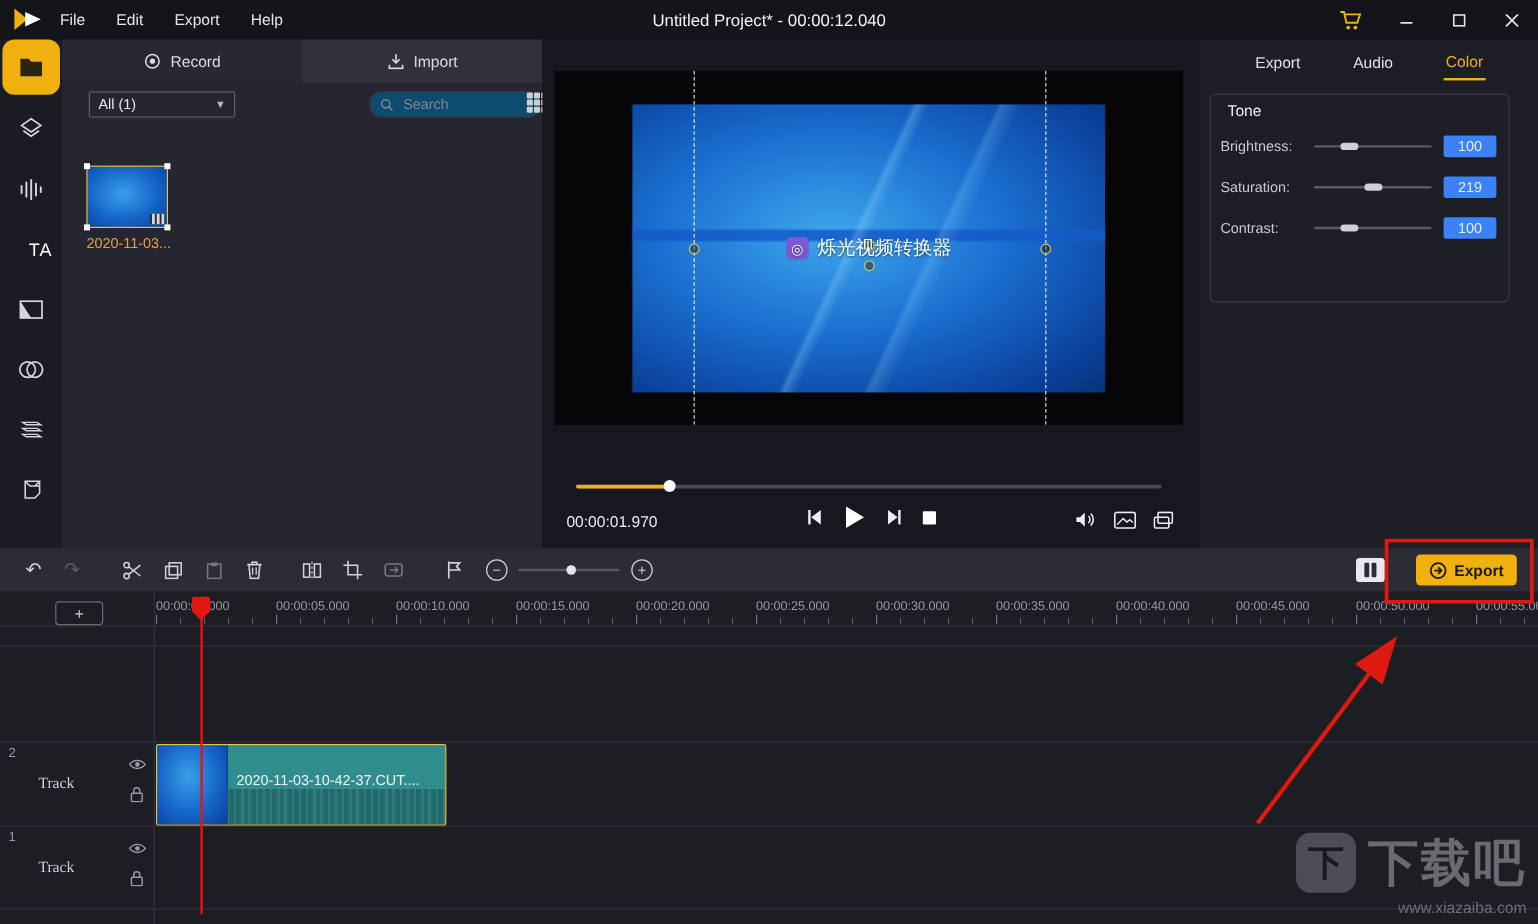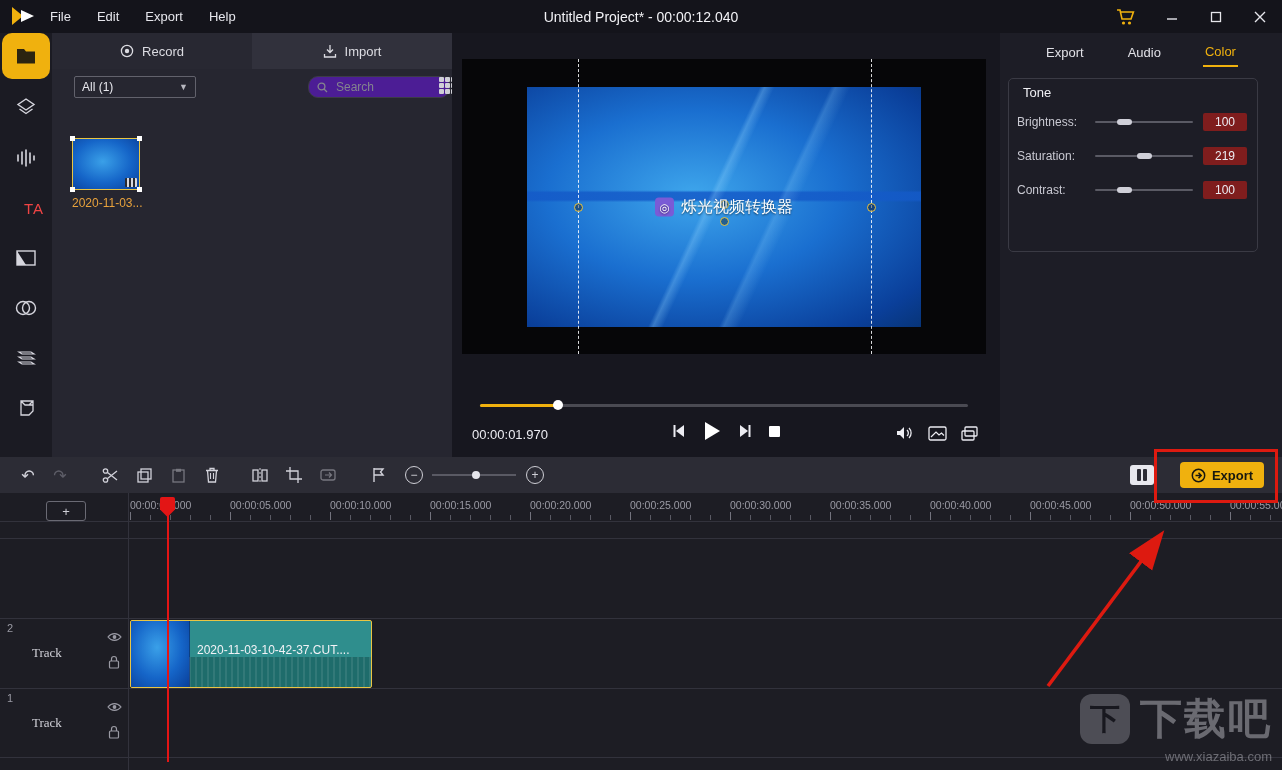--- a/index.html
+++ b/index.html
@@ -13,33 +13,33 @@
   .menu span{cursor:default;}
   .win-title{position:absolute;left:0;right:0;top:0;height:33px;display:flex;align-items:center;justify-content:center;font-size:14px;color:#f2f2f6;pointer-events:none;}
   .tb-right{position:absolute;right:0;top:0;height:33px;display:flex;align-items:center;}
   .tb-btn{width:44px;height:33px;display:flex;align-items:center;justify-content:center;color:#e6e6ec;font-size:13px;}
   .cart{margin-right:14px;}
 
   
   .sidebar{position:absolute;left:0;top:33px;width:52px;height:424px;background:#1b1b23;}
   .side-item{width:52px;height:50px;display:flex;align-items:center;justify-content:center;}
   .side-item.active{background:#f0b10e;border-radius:10px;width:48px;margin-left:2px;height:46px;margin-bottom:4px;}
-  .side-item .txt-icon{font-size:15px;color:#ef4444;letter-spacing:1px;margin-left:16px;}
+  .side-item .txt-icon{font-size:15px;color:#ffffff;letter-spacing:1px;margin-left:16px;}
 
   
   .media-panel{position:absolute;left:52px;top:33px;width:400px;height:424px;background:#262630;}
   .media-tabs{position:absolute;left:0;top:0;width:400px;height:36px;display:flex;}
   .media-tab{width:200px;height:36px;display:flex;align-items:center;justify-content:center;gap:8px;font-size:13px;color:#dcdce2;}
   .media-tab.active{background:#31313c;}
   .media-tab.inactive{background:#282832;}
   .filter-row{position:absolute;left:12px;top:36px;width:400px;height:34px;}
   .dropdown{position:absolute;left:10px;top:7px;width:106px;height:20px;border:1px solid #62626c;border-radius:2px;
             display:flex;align-items:center;justify-content:space-between;padding:0 7px;font-size:12px;color:#e8e8ee;}
   .dropdown .caret{font-size:9px;color:#b8b8c0;}
-  .searchbox{position:absolute;left:244px;top:7px;width:124px;height:20px;background:#4c1d95;border:1px solid #3c3c46;border-radius:10px;
+  .searchbox{position:absolute;left:244px;top:7px;width:124px;height:20px;background:#0c4a6e;border:1px solid #3c3c46;border-radius:10px;
              display:flex;align-items:center;padding:0 8px;gap:6px;}
   .searchbox input{background:transparent;border:none;outline:none;color:#cfcfd6;font-size:12px;width:86px;font-family:"Liberation Sans",sans-serif;}
   .searchbox input::placeholder{color:#84848e;}
   .grid-icon{position:absolute;left:374px;top:7px;width:20px;height:20px;display:grid;grid-template-columns:repeat(3,5px);grid-template-rows:repeat(3,5px);gap:1px;padding:1px;}
   .grid-icon i{background:#cfcfd6;border-radius:1px;}
   .media-item{position:absolute;left:20px;top:77px;width:80px;margin-top:28px;}
   .media-thumb{position:relative;width:66px;height:50px;margin-left:0;border:1px solid #e9c543;
                background:radial-gradient(ellipse at 45% 45%, #3aa0e8 0%, #1565c8 55%, #0a3f9a 100%);}
   .media-thumb .corner{position:absolute;width:5px;height:5px;background:#fff;}
   .media-thumb .c1{left:-3px;top:-3px;} .media-thumb .c2{right:-3px;top:-3px;}
@@ -76,21 +76,21 @@
   .props-tabs{position:absolute;left:0;top:0;width:282px;height:36px;display:flex;justify-content:center;gap:40px;align-items:center;font-size:13px;}
   .ptab{color:#e0e0e6;padding:8px 2px 6px;}
   .ptab.active{color:#f0b10e;border-bottom:2px solid #f0b10e;}
   .tone-box{position:absolute;left:8px;top:45px;width:248px;height:172px;border:1px solid #3a3a44;border-radius:5px;}
   .tone-title{position:absolute;left:14px;top:6px;font-size:13px;color:#f0f0f4;}
   .tone-row{position:absolute;left:8px;width:232px;height:22px;display:flex;align-items:center;}
   .tone-label{width:78px;font-size:12px;color:#c9c9d2;}
   .tone-slider{position:relative;width:98px;height:16px;}
   .tone-track{position:absolute;left:0;top:7px;width:98px;height:2px;background:#5a5a64;border-radius:1px;}
   .tone-handle{position:absolute;top:5px;width:15px;height:6px;border-radius:3px;background:#cfcfd8;transform:translateX(-7px);}
-  .tone-value{margin-left:10px;width:44px;height:18px;background:#7f1d1d;border-radius:2px;color:#ececf2;font-size:12px;
+  .tone-value{margin-left:10px;width:44px;height:18px;background:#3b82f6;border-radius:2px;color:#ececf2;font-size:12px;
               display:flex;align-items:center;justify-content:center;}
 
   
   .tl-toolbar{position:absolute;left:0;top:457px;width:1282px;height:36px;background:#2c2c35;}
   .tool{position:absolute;top:0;width:28px;height:36px;display:flex;align-items:center;justify-content:center;color:#d2d2da;font-size:16px;}
   .tool.dim{color:#5e5e68;}
   .tool.dim svg{opacity:.45;}
   .zoom-circle{width:16px;height:16px;border:1.4px solid #cfcfd6;border-radius:50%;display:flex;align-items:center;justify-content:center;font-size:12px;line-height:1;color:#cfcfd6;}
   .zoom-slider{position:absolute;left:432px;top:17px;width:84px;height:2px;background:#5a5a64;}
   .zoom-knob{position:absolute;left:40px;top:-3px;width:8px;height:8px;border-radius:50%;background:#e6e6ec;}

